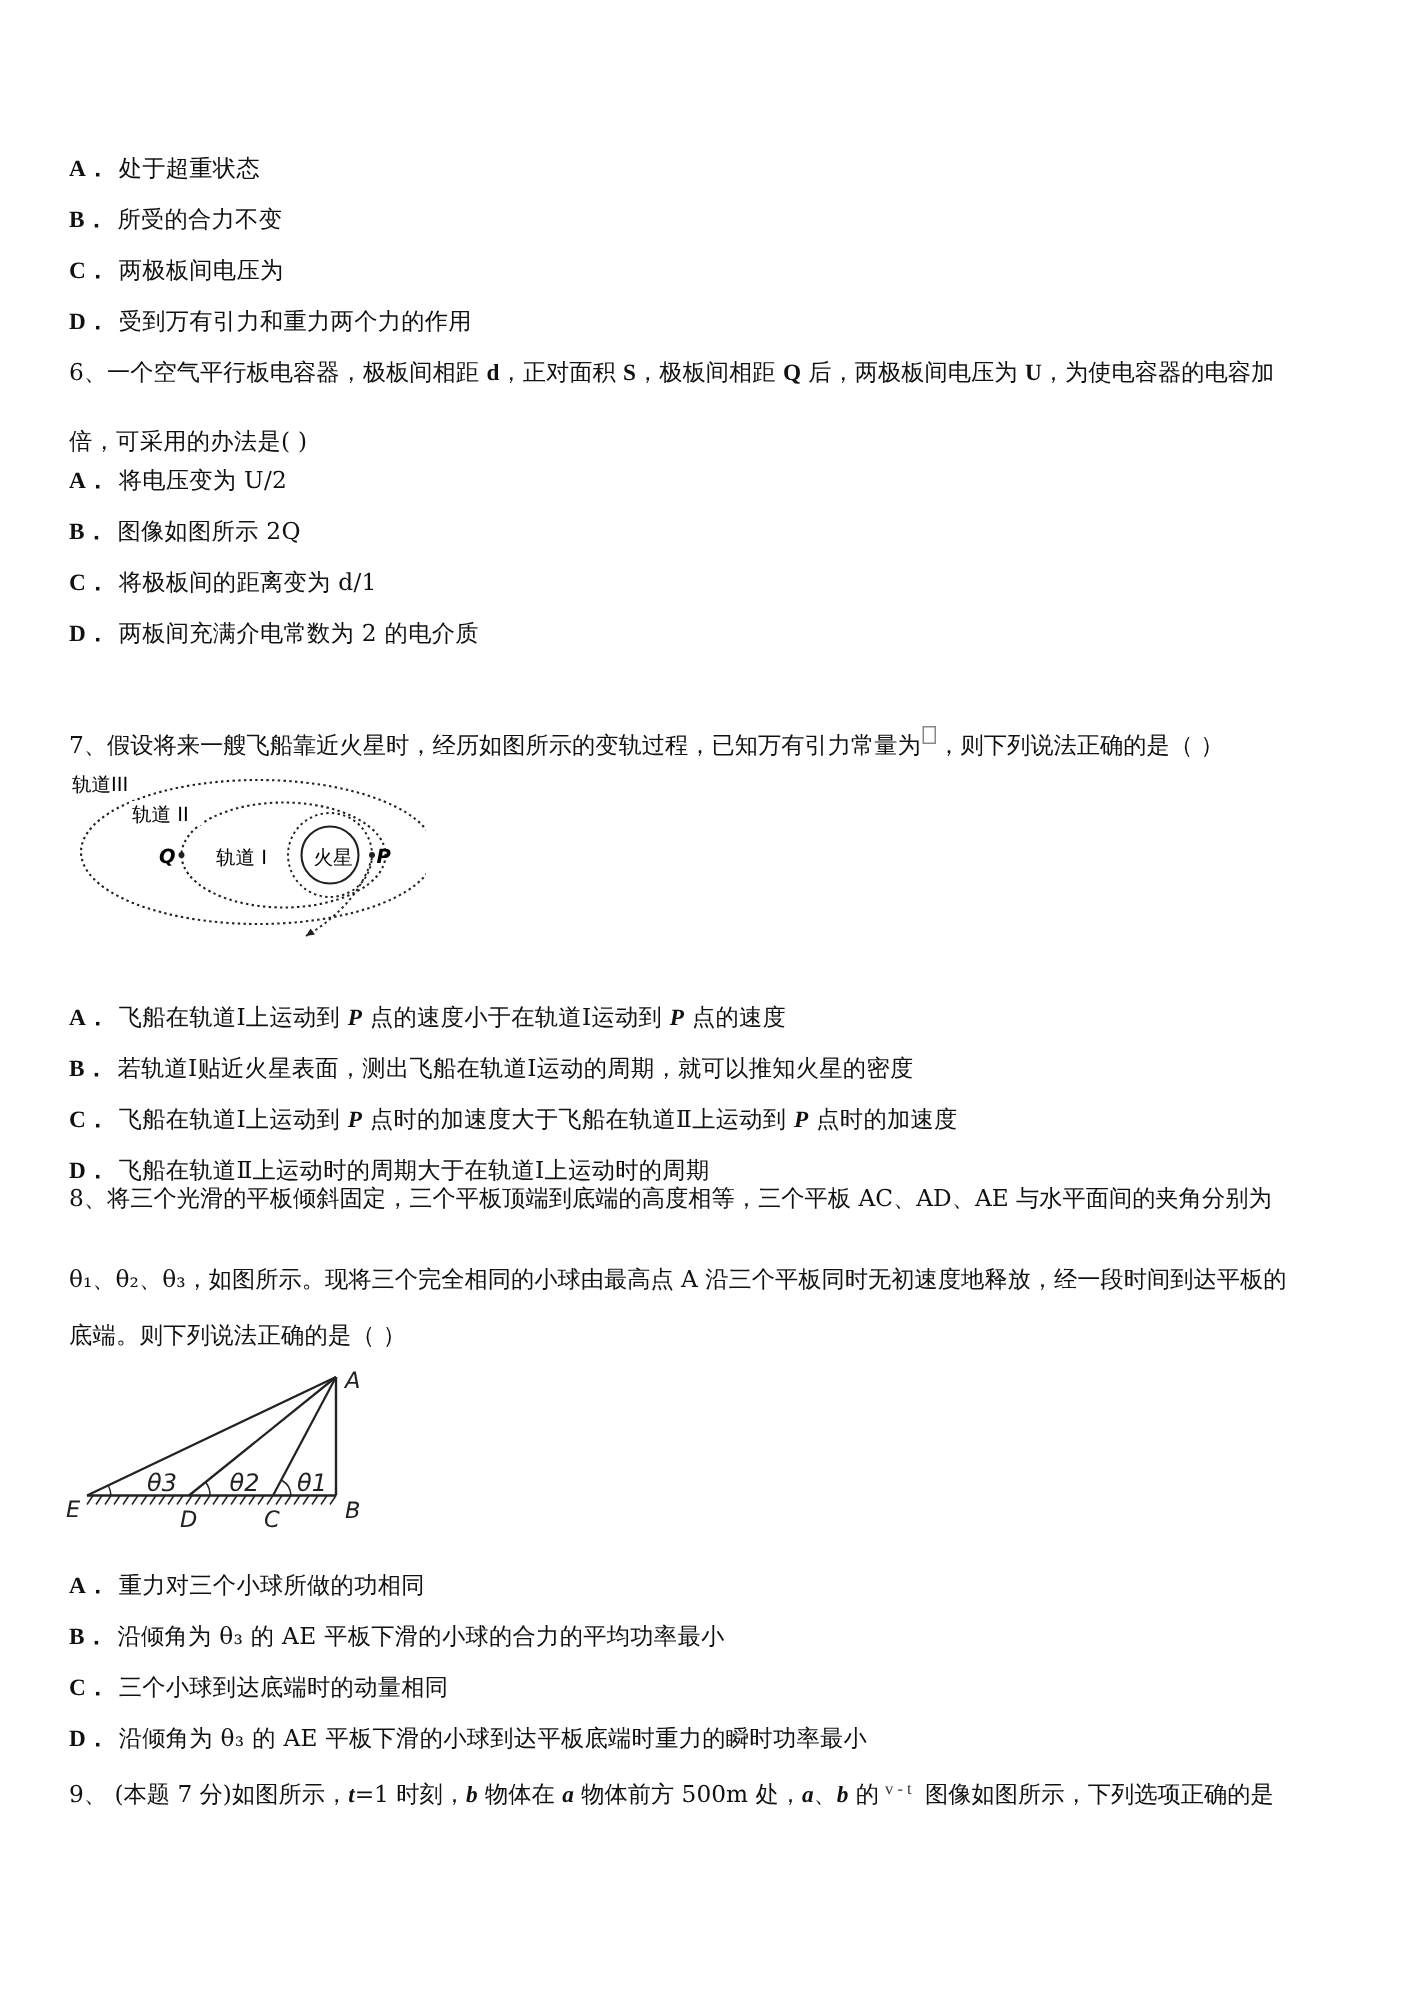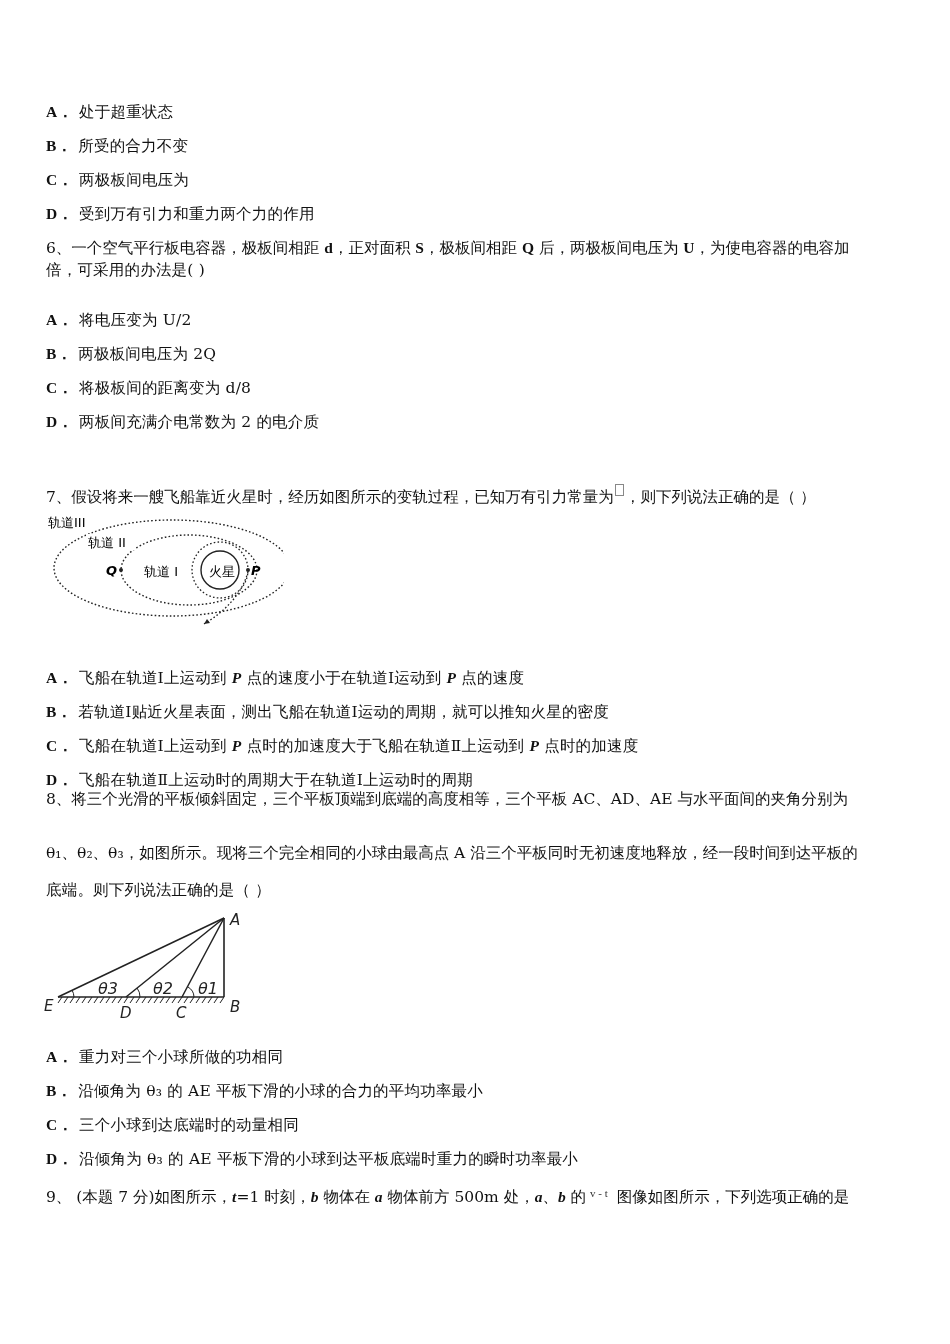--- a/index.html
+++ b/index.html
@@ -35,29 +35,29 @@
 <div class="line" style="top:170px">
   <span class="opt-label">C．</span><span>两极板间电压为</span>
 </div>
 <div class="line" style="top:204px">
   <span class="opt-label">D．</span><span>受到万有引力和重力两个力的作用</span>
 </div>
 
 <div class="line" style="top:238px; letter-spacing:0">
   <span>6、一个空气平行板电容器，极板间相距 </span><span class="bold-latin">d</span><span>，正对面积 </span><span class="bold-latin">S</span><span>，极板间相距 </span><span class="bold-latin">Q</span><span> 后，两极板间电压为 </span><span class="bold-latin">U</span><span>，为使电容器的电容加</span>
 </div>
-<div class="line" style="top:260px">倍，可采用的办法是(        )</div>
+<div class="line" style="top:284px">倍，可采用的办法是(        )</div>
 <div class="line" style="top:310px">
   <span class="opt-label">A．</span><span>将电压变为 U/2</span>
 </div>
 <div class="line" style="top:344px">
-  <span class="opt-label">B．</span><span>两极板间电压为 2Q</span>
+  <span class="opt-label">B．</span><span>图像如图所示 2Q</span>
 </div>
 <div class="line" style="top:378px">
-  <span class="opt-label">C．</span><span>将极板间的距离变为 d/8</span>
+  <span class="opt-label">C．</span><span>将极板间的距离变为 d/1</span>
 </div>
 <div class="line" style="top:412px">
   <span class="opt-label">D．</span><span>两板间充满介电常数为 2 的电介质</span>
 </div>
 
 <div class="line" style="top:484px; letter-spacing:0">
   <span>7、假设将来一艘飞船靠近火星时，经历如图所示的变轨过程，已知万有引力常量为</span><span class="missing-glyph"></span><span>，则下列说法正确的是（        ）</span>
 </div>
 
 <div class="figure" style="left:44px; top:508px; width:240px; height:125px">

